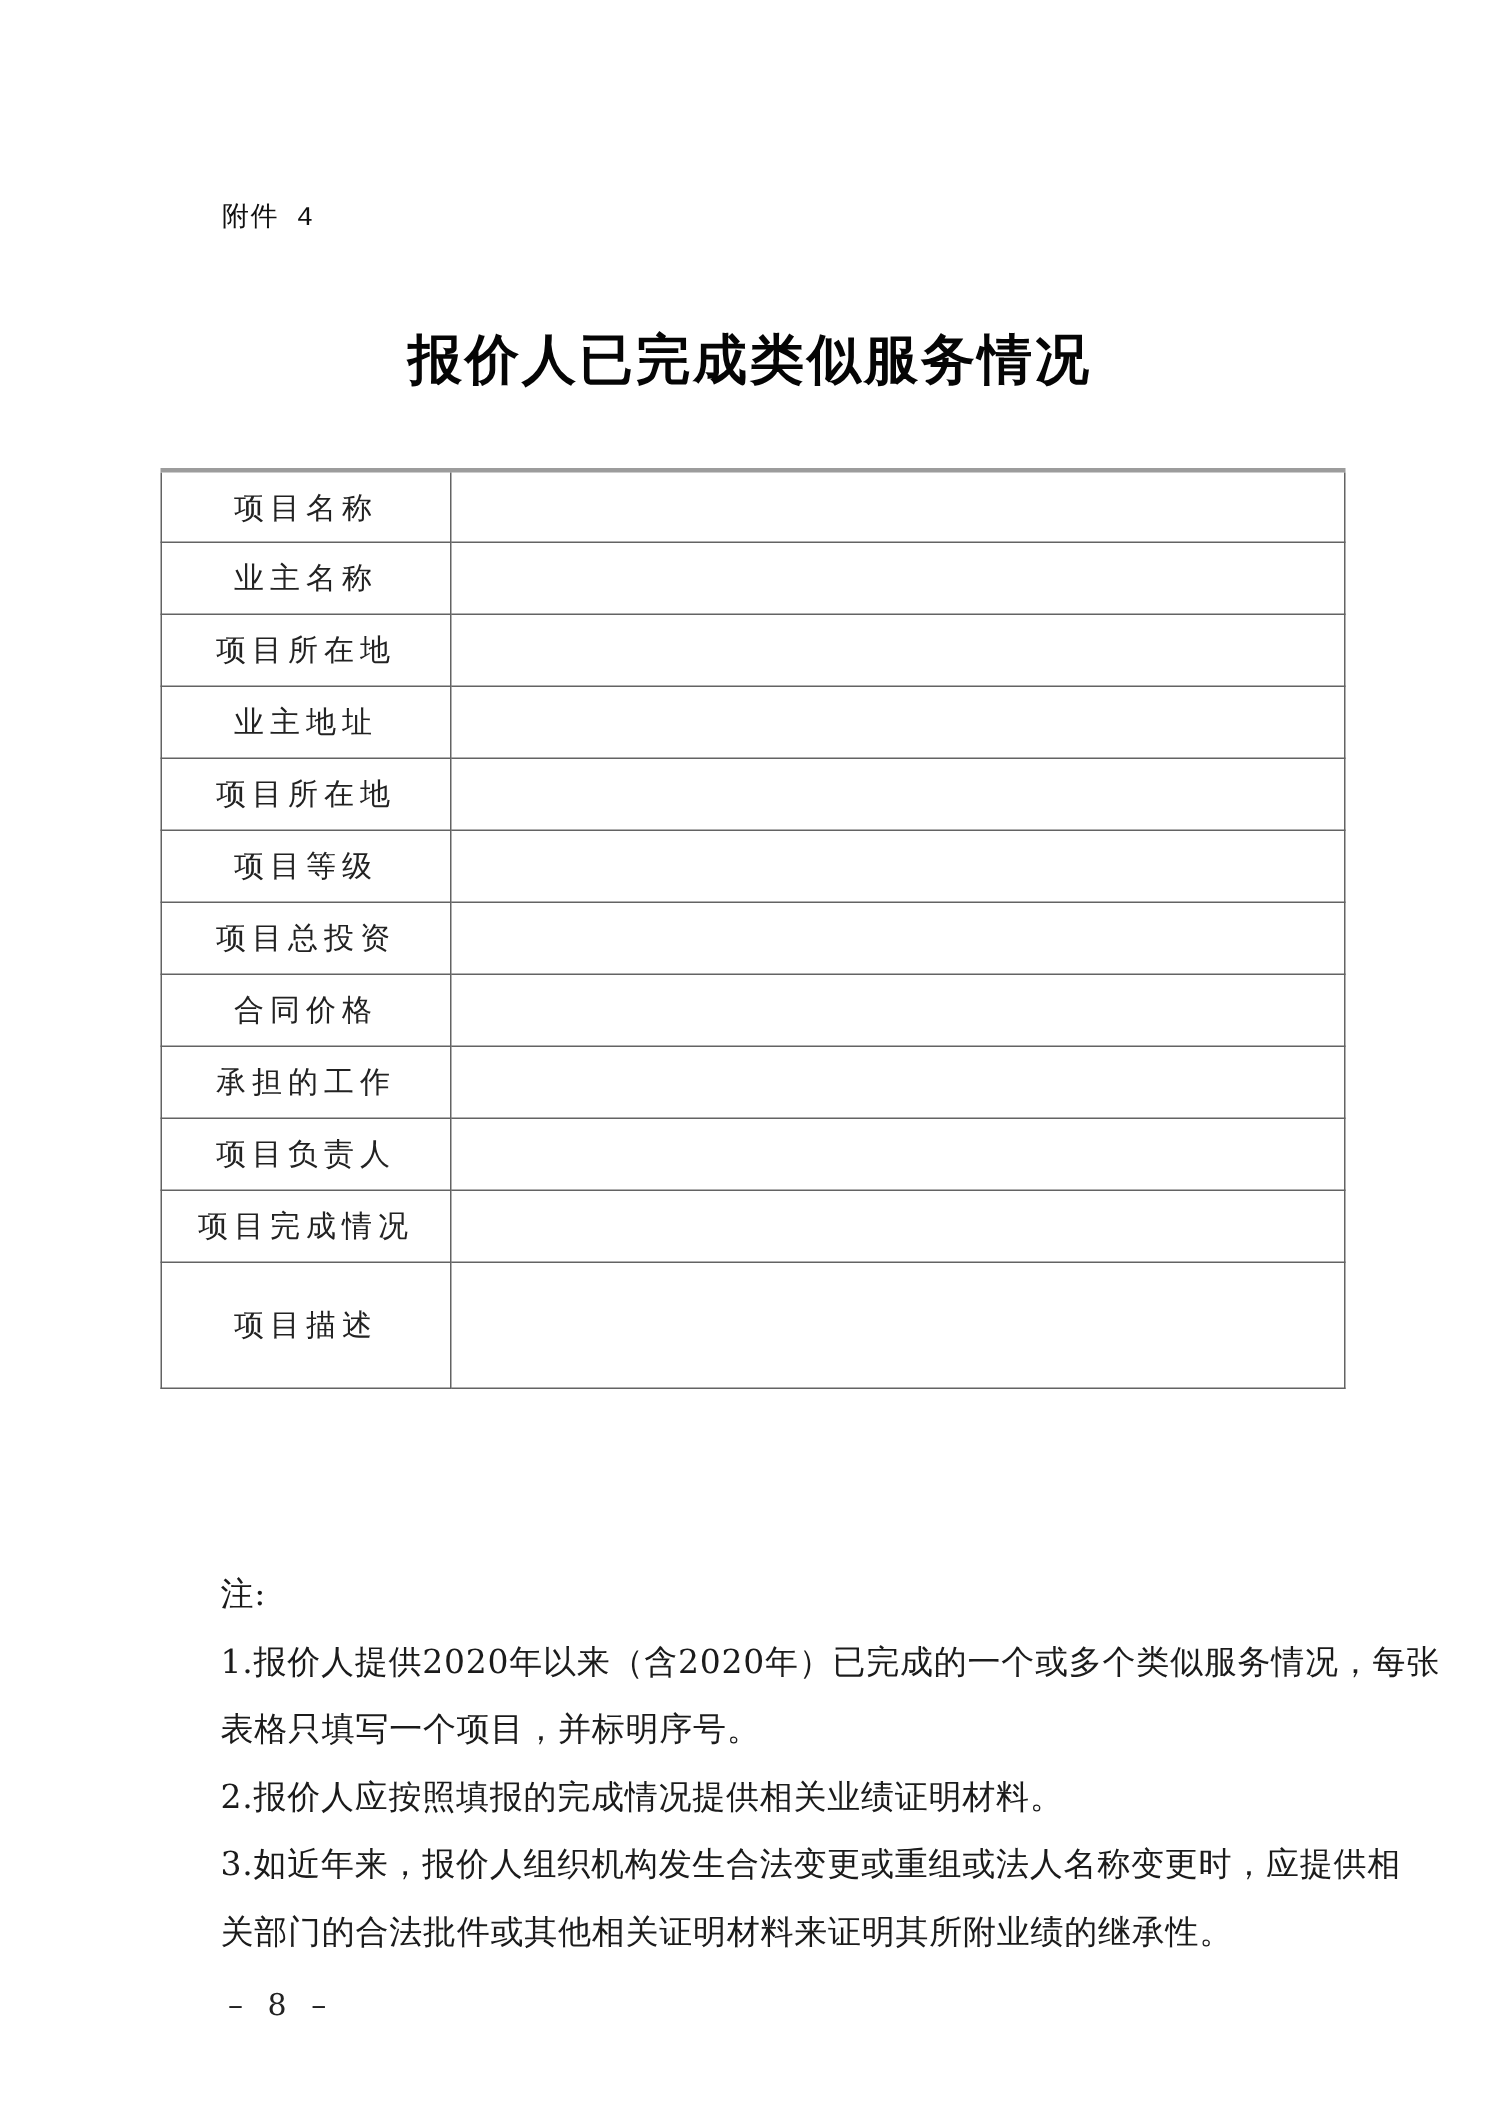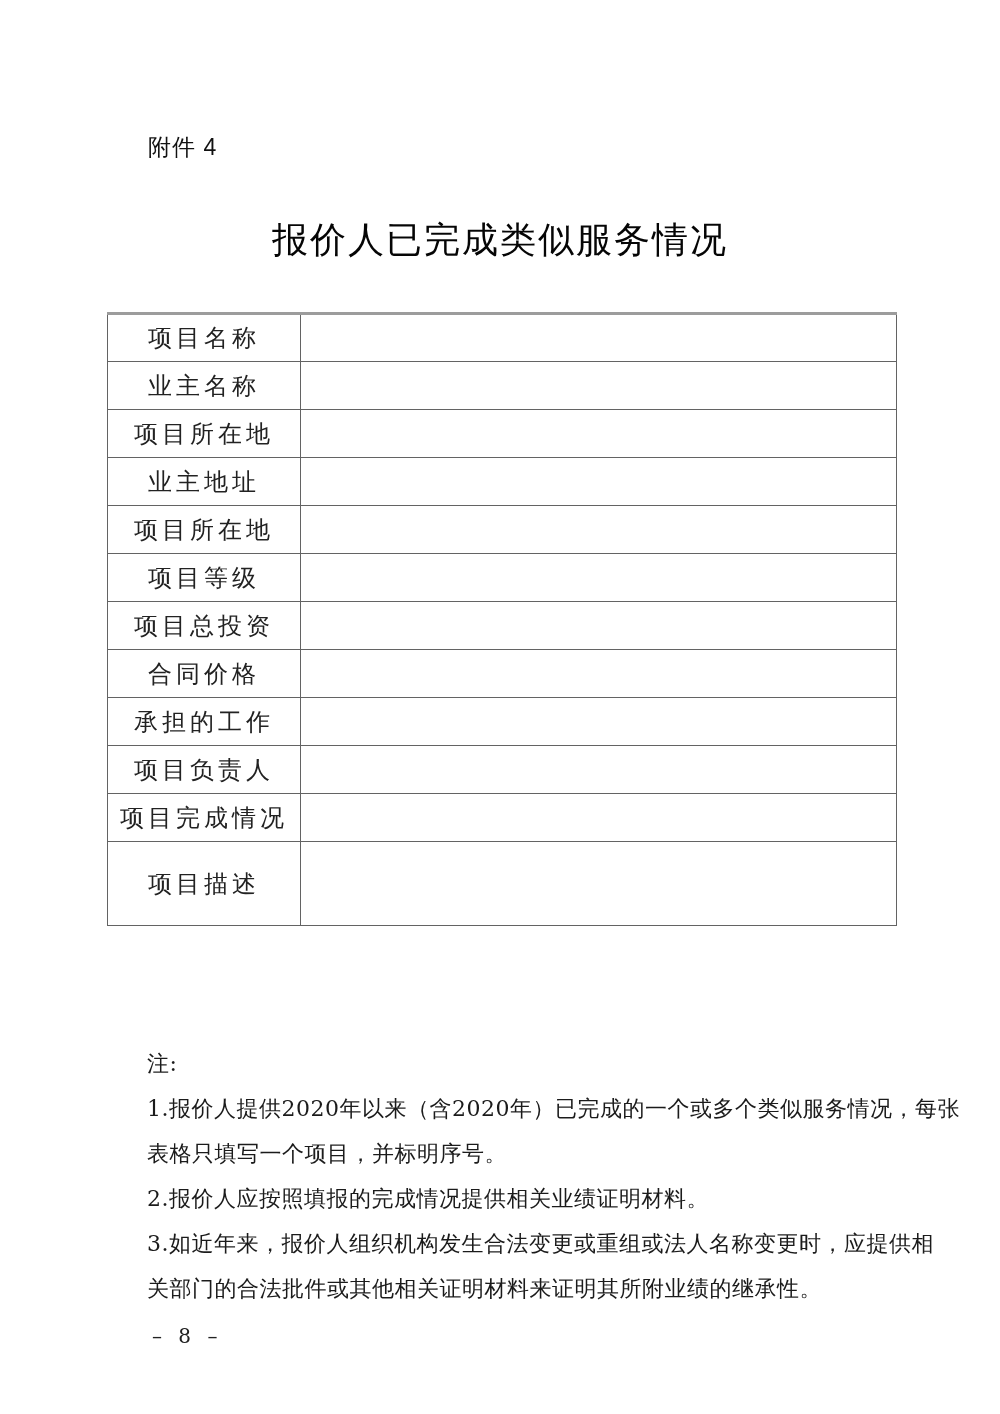--- a/index.html
+++ b/index.html
@@ -13,34 +13,34 @@
     height: 1414px;
     background: #ffffff;
     font-family: "DejaVu Serif", "Liberation Serif", serif;
     color: #1a1a1a;
     overflow: hidden;
   }
   .attachment-label {
     position: absolute;
     left: 148px;
     top: 132px;
-    font-size: 23px;
-    font-family: Liberation Sans, sans-serif;
+    font-size: 18px;
+    font-family: Liberation Mono, monospace;
     color: #111111;
     letter-spacing: 1px;
   }
   .doc-title {
     position: absolute;
     left: 0;
     right: 0;
     top: 216px;
     margin: 0;
     text-align: center;
     font-size: 36px;
-    font-weight: normal;
+    font-weight: bold;
     letter-spacing: 2px;
     color: #050505;
     font-family: "DejaVu Serif", "Liberation Serif", serif;
   }
   table.form-table {
     position: absolute;
     left: 107px;
     top: 312px;
     width: 790px;
     border-collapse: collapse;
@@ -49,21 +49,21 @@
     border-top: 3px solid #9c9c9c;
   }
   table.form-table td {
     border: 1px solid #636363;
     padding: 0;
   }
   td.label-cell {
     width: 192px;
     text-align: center;
     vertical-align: middle;
-    font-size: 24px;
+    font-size: 20px;
     letter-spacing: 4px;
     color: #222222;
   }
   td.value-cell {
     background: #ffffff;
   }
   tr.row-regular  { height: 48px; }
   tr.row-tall-a   { height: 84px; }
   tr.row-tall-b   { height: 65px; }
   .notes {

